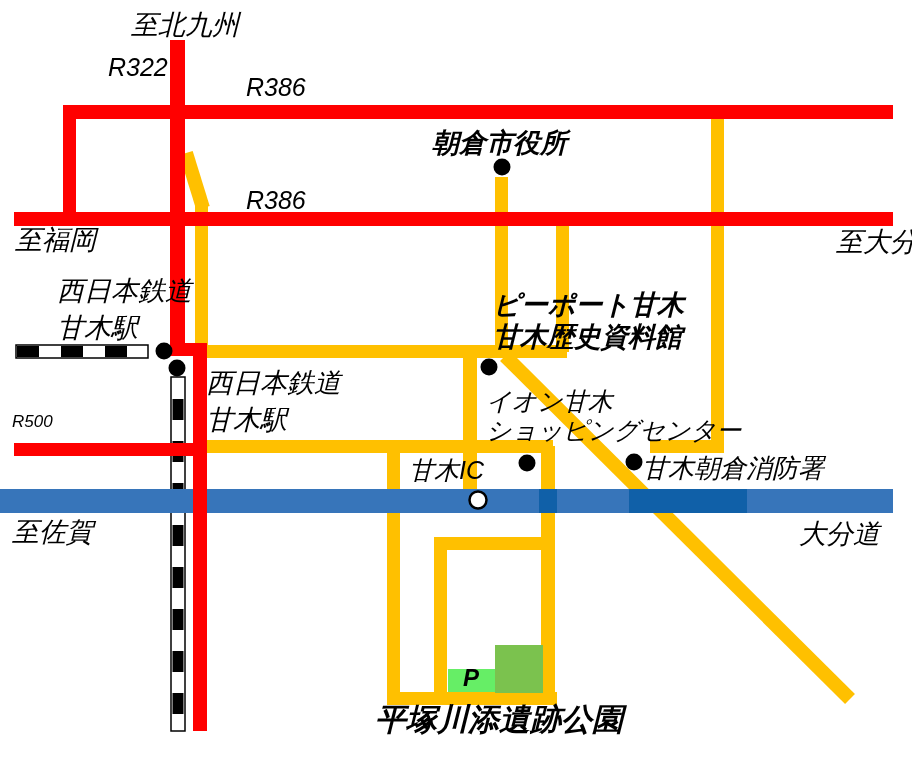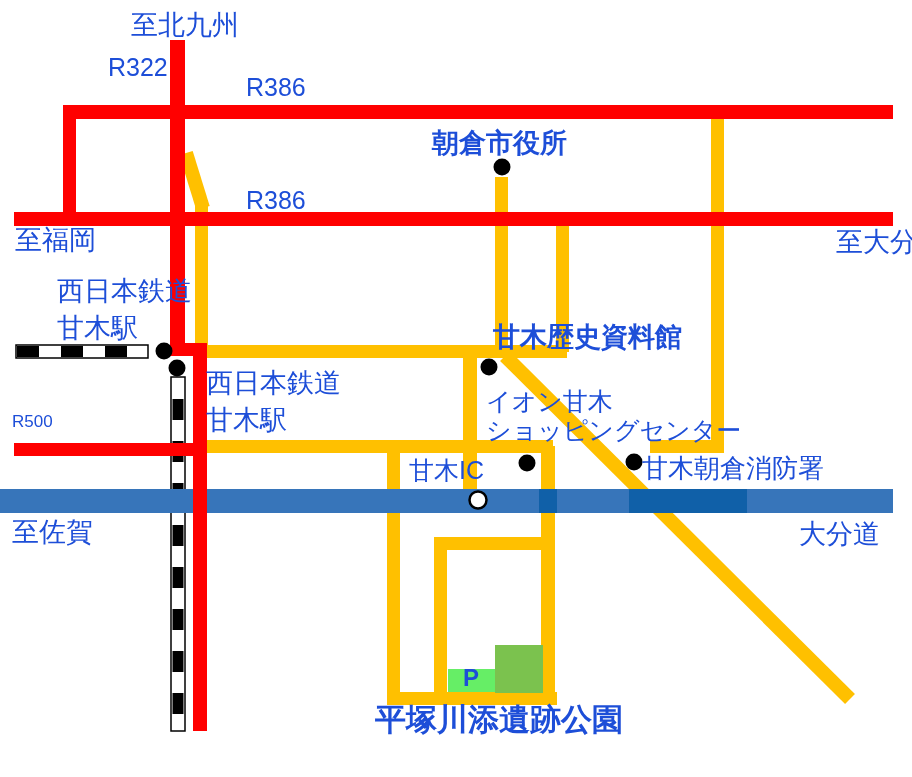--- a/index.html
+++ b/index.html
@@ -1,20 +1,20 @@
 <!DOCTYPE html>
 <html><head>
 <meta charset="utf-8">
 <style>
   html,body{margin:0;padding:0;background:#ffffff;}
   .map{position:relative;width:912px;height:777px;background:#ffffff;overflow:hidden;
        font-family:"Liberation Sans","DejaVu Sans",sans-serif;}
   .map svg{position:absolute;left:0;top:0;}
-  .lbl{position:absolute;color:#1d4ed8;line-height:1.05;white-space:nowrap;
-       font-family:"Liberation Sans","DejaVu Sans",sans-serif;}
+  .lbl{position:absolute;color:#000000;line-height:1.05;white-space:nowrap;
+       font-family:"Liberation Sans","DejaVu Sans",sans-serif;font-style:italic;}
   .b{font-weight:bold;}
   .roads-crisp{shape-rendering:crispEdges;}
 </style>
 </head>
 <body>
 
 <div class="map">
 
   <svg width="912" height="777" viewBox="0 0 912 777">
 
@@ -79,20 +79,21 @@
 
   <div class="lbl" style="left:131px;top:11px;font-size:27px;">至北九州</div>
   <div class="lbl" style="left:108px;top:54px;font-size:25px;">R322</div>
   <div class="lbl" style="left:246px;top:74px;font-size:25px;">R386</div>
   <div class="lbl" style="left:246px;top:187px;font-size:25px;">R386</div>
   <div class="lbl b" style="left:432px;top:129px;font-size:27px;">朝倉市役所</div>
   <div class="lbl" style="left:15px;top:226px;font-size:27px;">至福岡</div>
   <div class="lbl" style="left:803px;top:228px;font-size:27px;margin-left:33px;">至大分</div>
   <div class="lbl" style="left:57px;top:277px;font-size:27px;">西日本鉄道</div>
   <div class="lbl" style="left:57px;top:314px;font-size:27px;">甘木駅</div>
+  <div class="lbl b" style="left:493px;top:291px;font-size:27px;">ピーポート甘木</div>
   <div class="lbl b" style="left:493px;top:323px;font-size:27px;">甘木歴史資料館</div>
   <div class="lbl" style="left:206px;top:369px;font-size:27px;">西日本鉄道</div>
   <div class="lbl" style="left:206px;top:406px;font-size:27px;">甘木駅</div>
   <div class="lbl" style="left:12px;top:413px;font-size:17px;">R500</div>
   <div class="lbl" style="left:486px;top:388px;font-size:25px;">イオン甘木</div>
   <div class="lbl" style="left:486px;top:417px;font-size:25px;">ショッピングセンター</div>
   <div class="lbl" style="left:409px;top:457px;font-size:25px;">甘木IC</div>
   <div class="lbl" style="left:642px;top:455px;font-size:26px;">甘木朝倉消防署</div>
   <div class="lbl" style="left:12px;top:518px;font-size:27px;">至佐賀</div>
   <div class="lbl" style="left:799px;top:520px;font-size:27px;">大分道</div>

